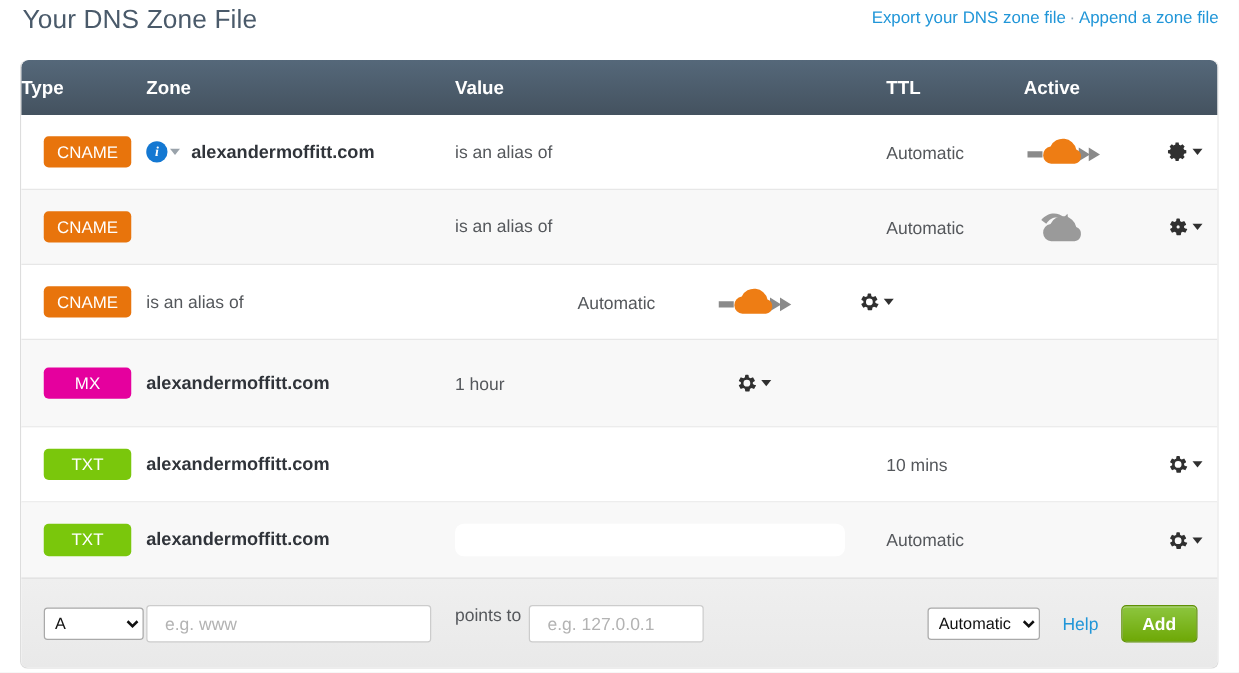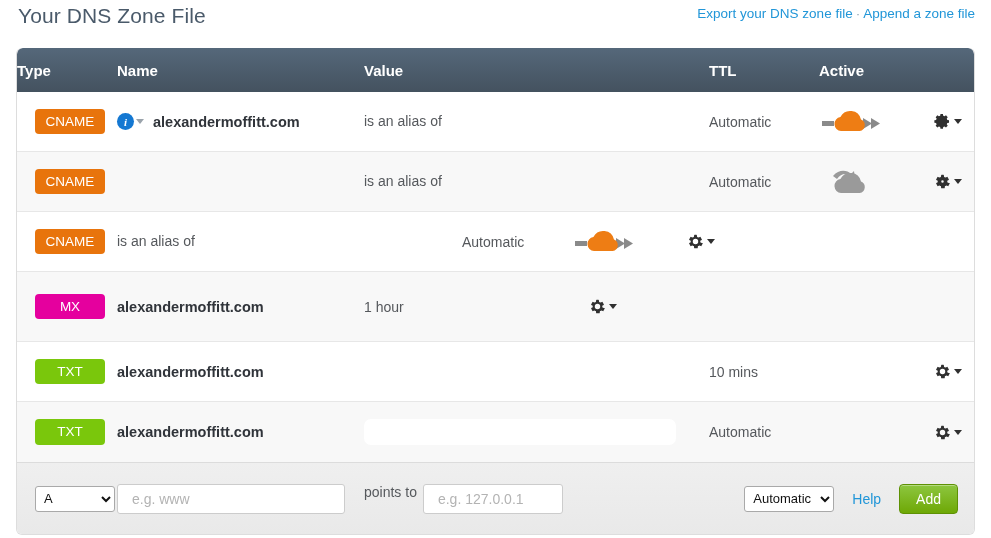--- a/index.html
+++ b/index.html
@@ -236,21 +236,21 @@
     color: #2196d8;
     text-decoration: none;
     font-size: 14px;
   }
   .add-btn {
     display: inline-block;
     background: linear-gradient(#8dc63f, #6ea806);
     border: 1px solid #5e9104;
     border-radius: 4px;
     color: #ffffff;
-    font-weight: normal;
+    font-weight: bold;
     font-size: 14px;
     padding: 6px 16px;
     cursor: pointer;
     box-shadow: inset 0 1px 0 rgba(255,255,255,0.35);
   }
   .add-area {
     display: flex;
     align-items: center;
     gap: 18px;
     justify-content: flex-end;
@@ -265,21 +265,21 @@
   <div class="page-title">Your DNS Zone File</div>
   <div class="header-links">
     <a href="#">Export your DNS zone file</a><span class="sep">·</span><a href="#">Append a zone file</a>
   </div>
 </div>
 
 <div class="zone-panel">
 
   <div class="zone-head">
     <div class="col col-type">Type</div>
-    <div class="col col-name">Name</div>
+    <div class="col col-name">Zone</div>
     <div class="col col-value">Value</div>
     <div class="col col-ttl">TTL</div>
     <div class="col col-active">Active</div>
     <div class="col col-gear"></div>
   </div>
 
   <div class="zone-row">
     <div class="col-type">
       <span class="type-badge badge-cname">CNAME</span>
     </div>

